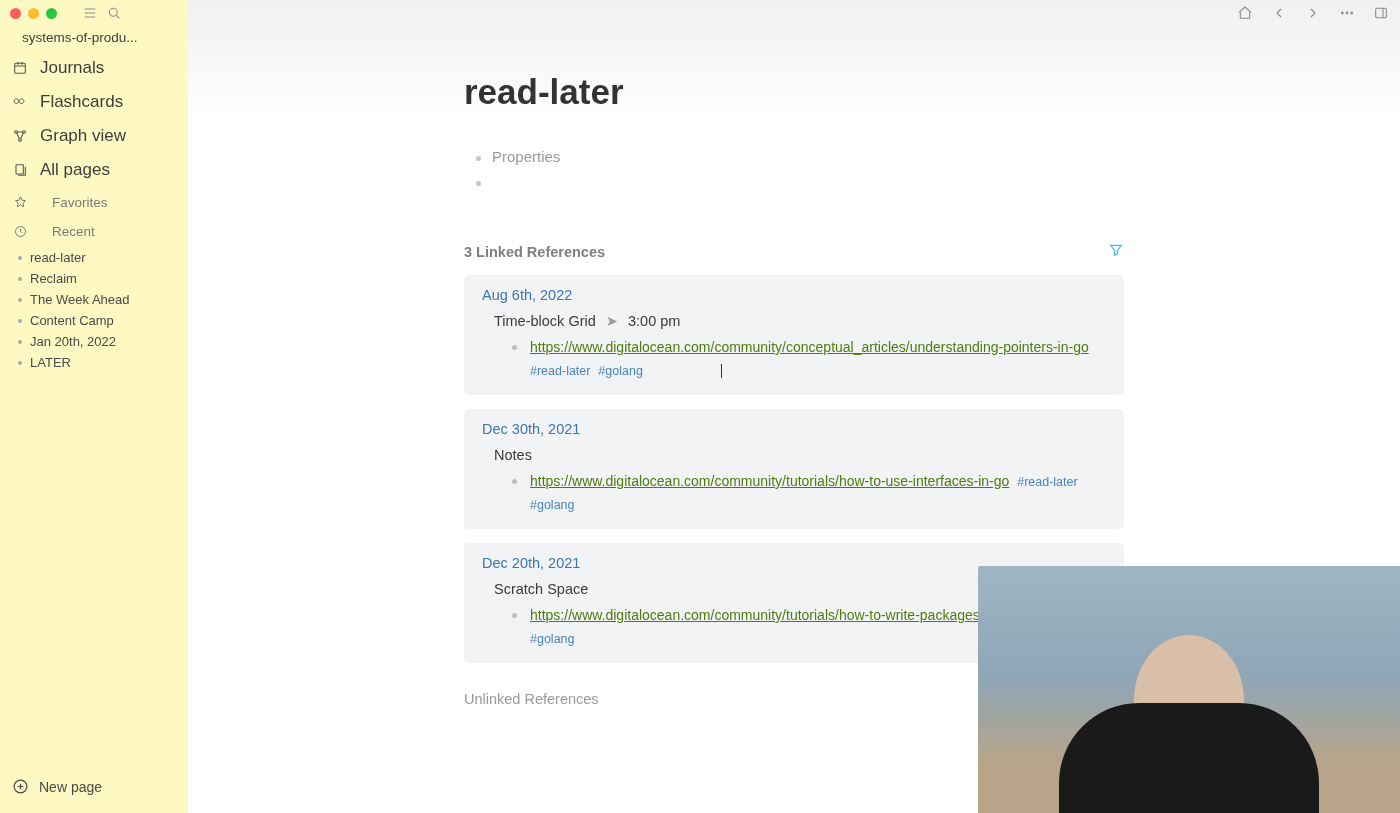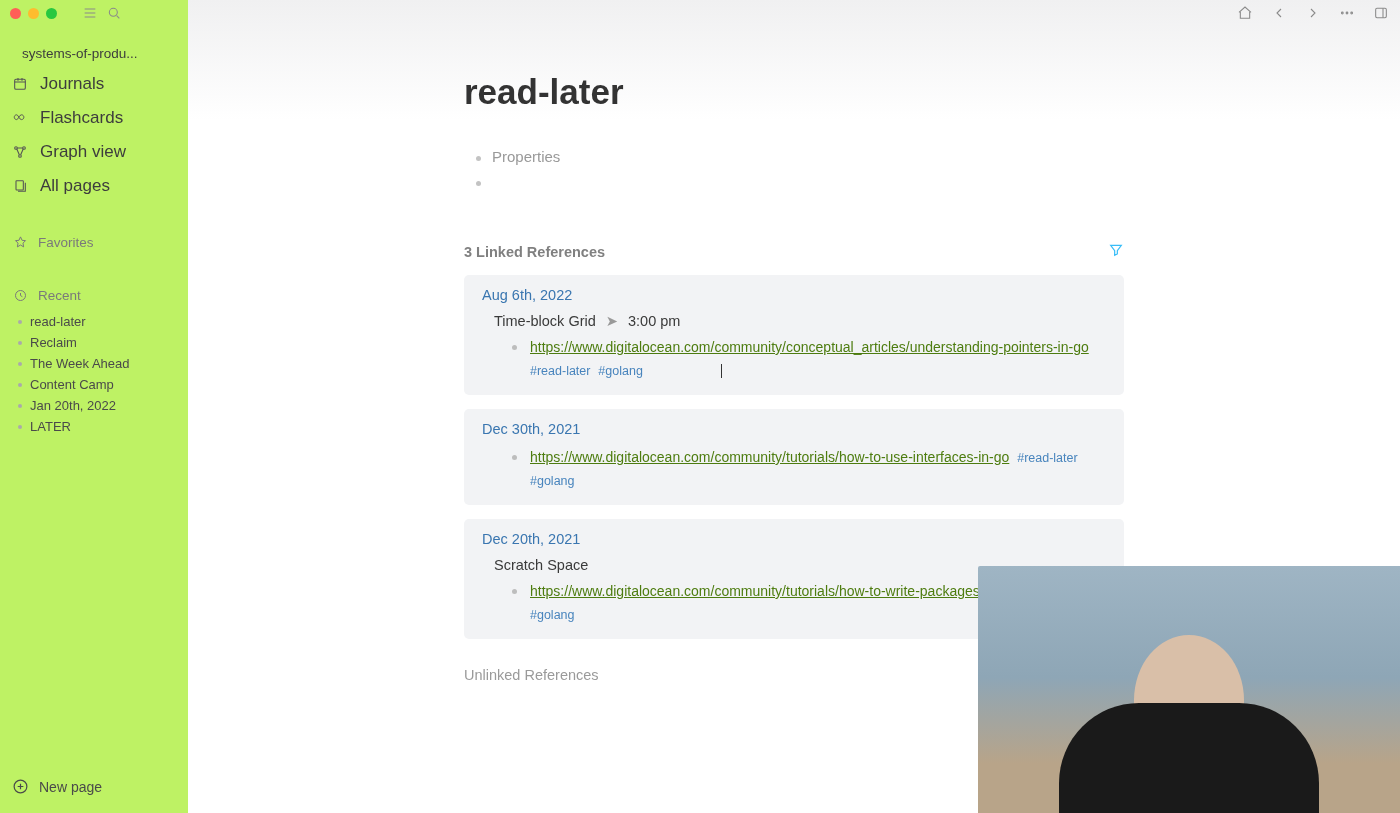--- a/index.html
+++ b/index.html
@@ -37,23 +37,23 @@
     width: 18px; height: 18px;
     display: inline-flex; align-items: center; justify-content: center;
     color: #8a8a8a;
     cursor: pointer;
   }
   .tb-icon svg { width: 16px; height: 16px; stroke: currentColor; fill: none; stroke-width: 1.6; }
   .title-right { display: flex; align-items: center; gap: 16px; }
   
   .sidebar {
     width: 188px;
-    background: #bef264;
+    background: #fef9c3;
     height: 100%;
-    padding-top: 40px;
+    padding-top: 24px;
     display: flex;
     flex-direction: column;
     position: relative;
   }
   .ws-row {
     display: flex; align-items: center;
     padding: 6px 12px;
     gap: 10px;
     color: #3d3d3d;
     cursor: pointer;
@@ -64,25 +64,25 @@
     display: flex; align-items: center;
     padding: 7px 12px;
     gap: 12px;
     color: #3d3d3d;
     cursor: pointer;
     font-size: 17px;
   }
   .nav-item .nicon { width: 16px; height: 16px; display:inline-flex; align-items:center; justify-content:center; color:#555;}
   .nav-item .nicon svg { width:16px; height:16px; stroke:currentColor; fill:none; stroke-width:1.6;}
   .section-header {
-    display: flex; align-items: center; gap: 10px;
+    display: flex; align-items: center; gap: 24px;
     padding: 6px 12px;
     color: #7a7a7a;
     font-size: 13.5px;
-    margin-top: 25px;
+    margin-top: 1px;
   }
   .section-header .nicon { width:16px; height:16px; display:inline-flex; align-items:center; justify-content:center;}
   .section-header .nicon svg { width:15px; height:15px; stroke:currentColor; fill:none; stroke-width:1.6;}
   ul.recent-list { list-style: none; padding: 0 0 0 14px; margin-top: 2px;}
   ul.recent-list li {
     position: relative;
     padding: 3px 8px 3px 16px;
     font-size: 13px;
     color: #4a4a4a;
     cursor: pointer;
@@ -418,20 +418,23 @@
           <div class="tags">
             <span class="tag">#read-later</span>
             <span class="tag">#golang</span>
             <span class="text-cursor"></span>
           </div>
         </div>
       </div>
 
       <div class="ref-card">
         <span class="ref-date">Dec 30th, 2021</span>
+        <div class="ref-context">
+          <span>Notes</span>
+        </div>
         <div class="ref-bullet">
           <a class="ref-link">https://www.digitalocean.com/community/tutorials/how-to-use-interfaces-in-go</a>
           <span class="tag inline">#read-later</span>
           <div class="tags">
             <span class="tag">#golang</span>
           </div>
         </div>
       </div>
 
       <div class="ref-card">

